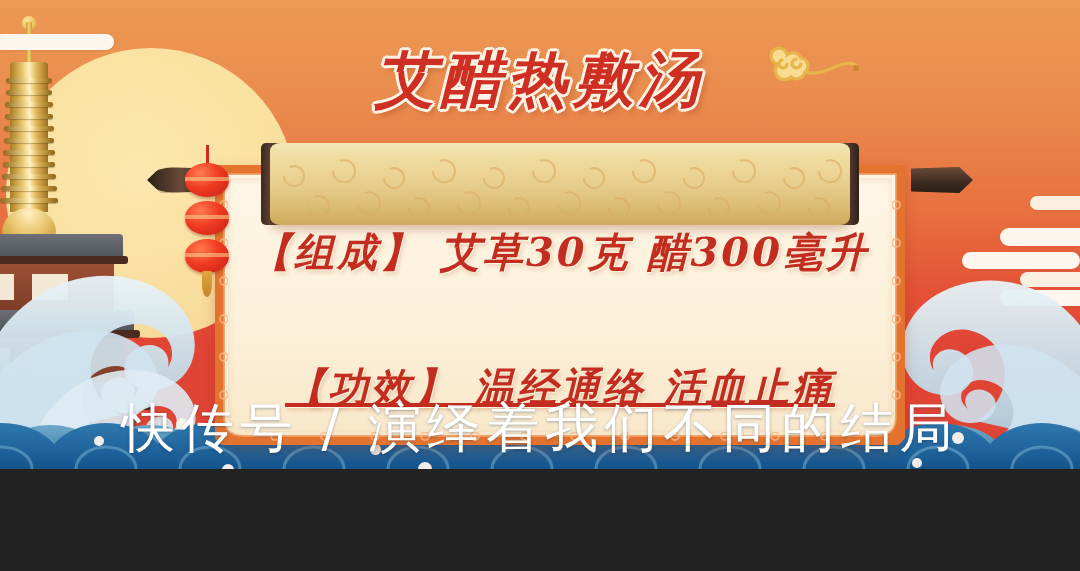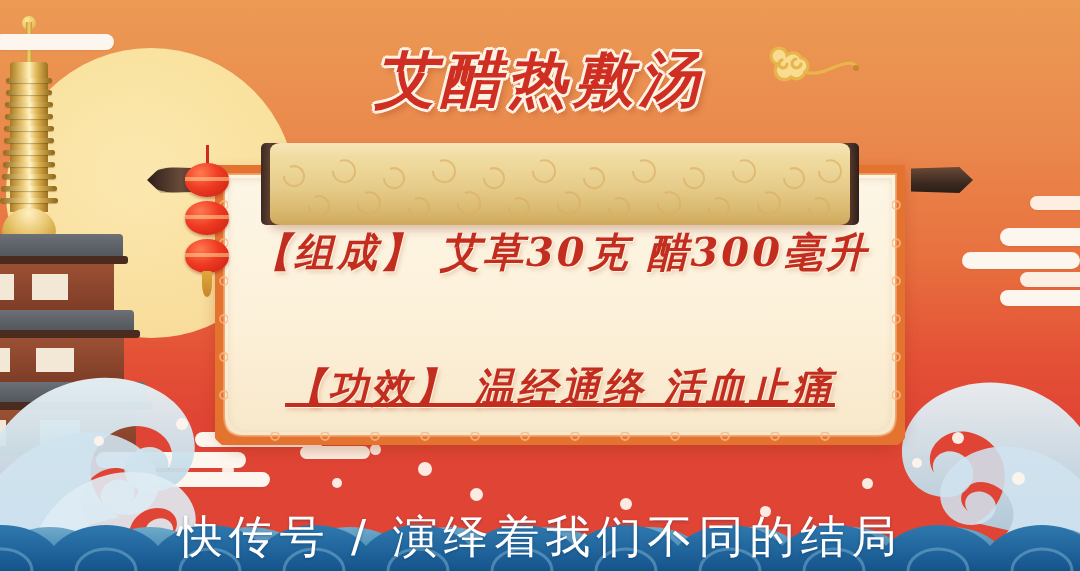--- a/index.html
+++ b/index.html
@@ -1,17 +1,17 @@
 <!DOCTYPE html>
 <html><head>
 <meta charset="utf-8">
 <style>
   html,body{margin:0;padding:0;background:#222;}
   #stage{
-    position:relative;width:1080px;height:571px;overflow:hidden;
+    position:relative;width:1080px;height:469px;overflow:hidden;
     font-family:"DejaVu Sans","Liberation Sans",sans-serif;
     background:linear-gradient(180deg,#ec9a54 0%,#ea8b4e 22%,#e8713f 45%,#e45236 62%,#e04434 74%,#e04434 100%);
   }
 
   
   #sun{position:absolute;left:6px;top:48px;width:290px;height:290px;border-radius:50%;
     background:radial-gradient(circle at 45% 45%,#fdf0b8 0%,#fbeaa8 55%,#f8e29a 100%);
     opacity:.92;}
 
   
@@ -93,21 +93,21 @@
   
   .stext{position:absolute;width:664px;text-align:center;color:#c32d1f;
     font-family:"DejaVu Serif","Liberation Serif",serif;font-weight:700;font-style:italic;
     letter-spacing:3px;text-shadow:1px 1px 0 rgba(255,245,225,.9),2px 3px 4px rgba(180,90,50,.25);}
   #line1{left:13px;top:100px;font-size:40px;}
   #line2{left:13px;top:158px;font-size:40px;}
   #line3{left:13px;top:235px;font-size:40px;text-decoration:underline;}
 
   
   #watermark{position:absolute;left:0;bottom:4px;width:1080px;text-align:center;
-    color:#ffffff;font-size:45px;letter-spacing:6px;font-weight:400;
+    color:#ffffff;font-size:53px;letter-spacing:6px;font-weight:400;
     text-shadow:0 1px 3px rgba(0,40,90,.35);
     font-family:"DejaVu Sans","Liberation Sans",sans-serif;}
 </style>
 </head>
 <body>
 
 <div id="stage">
 
   <div id="sun"></div>
 

